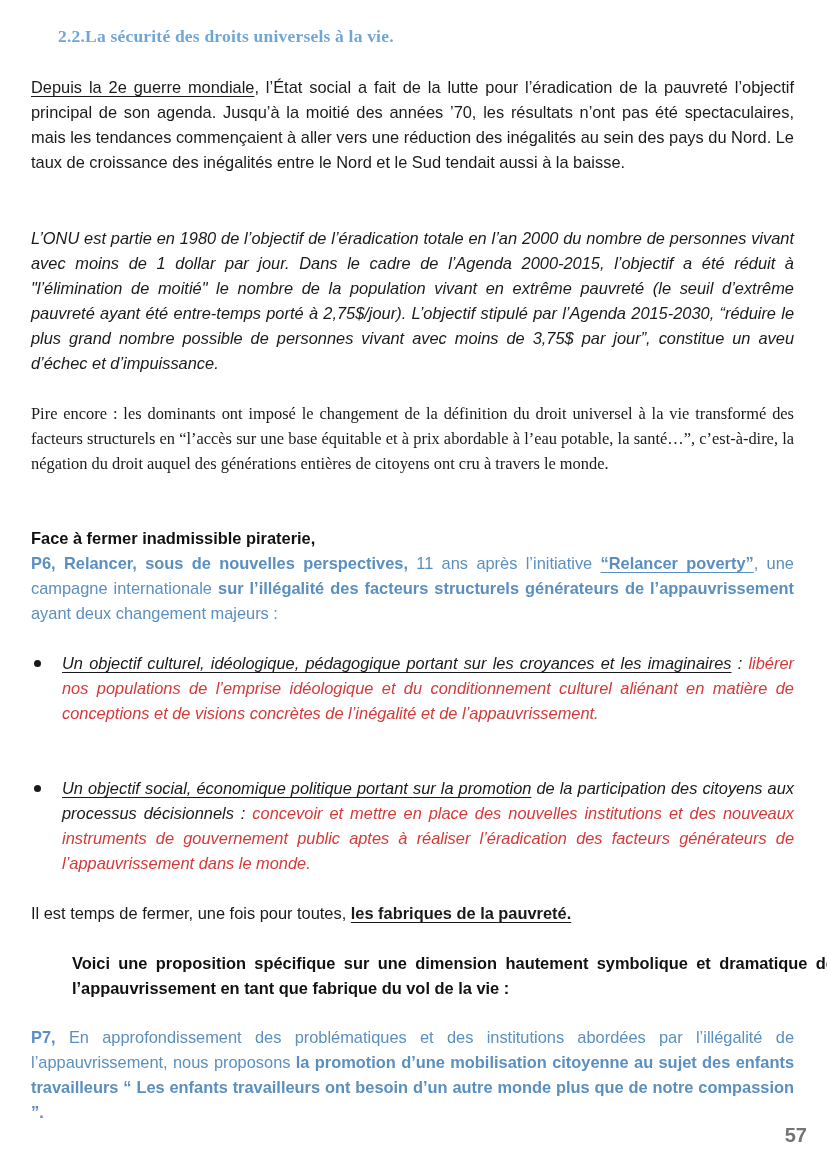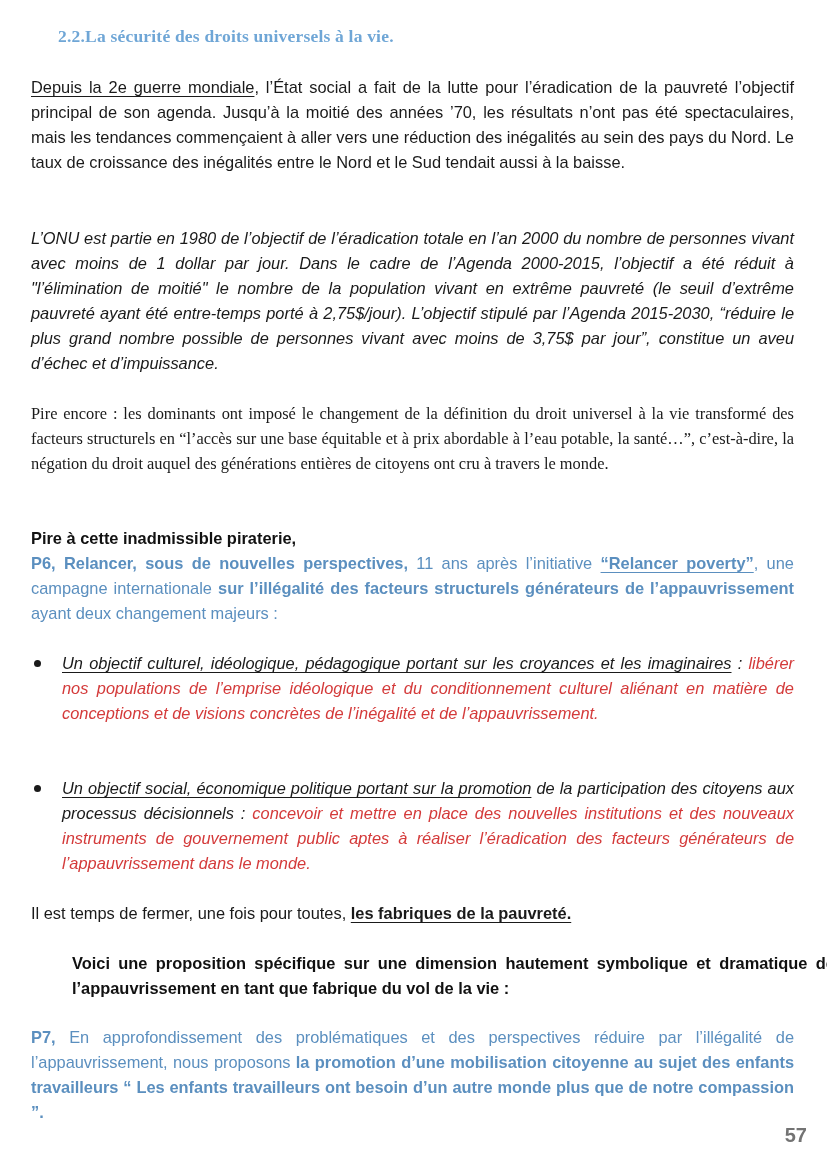--- a/index.html
+++ b/index.html
@@ -47,21 +47,21 @@
 
   <div class="blk" style="top:226px;font-style:italic;">
     <p>L’ONU est partie en 1980 de l’objectif de l’éradication totale en l’an 2000 du nombre de personnes vivant avec moins de 1 dollar par jour. Dans le cadre de l’Agenda 2000-2015, l’objectif a été réduit à "l’élimination de moitié" le nombre de la population vivant en extrême pauvreté (le seuil d’extrême pauvreté ayant été entre-temps porté à 2,75$/jour). L’objectif stipulé par l’Agenda 2015-2030, “réduire le plus grand nombre possible de personnes vivant avec moins de 3,75$ par jour”, constitue un aveu d’échec et d’impuissance.</p>
   </div>
 
   <div class="blk" style="top:401px;font-family:Liberation Serif, serif;">
     <p>Pire encore : les dominants ont imposé le changement de la définition du droit universel à la vie transformé des facteurs structurels en “l’accès sur une base équitable et à prix abordable à l’eau potable, la santé…”, c’est-à-dire, la négation du droit auquel des générations entières de citoyens ont cru à travers le monde.</p>
   </div>
 
   <div class="blk" style="top:526px;">
-    <p class="b" style="color:#111;">Pire à cette inadmissible piraterie,</p>
+    <p class="b" style="color:#111;">Face à fermer inadmissible piraterie,</p>
     <p class="blue"><span class="blueb">P6, Relancer, sous de nouvelles perspectives,</span><span> 11 ans après l’initiative </span><span class="blueb u">“Relancer poverty”</span><span>, une campagne internationale </span><span class="blueb">sur l’illégalité des facteurs structurels générateurs de l’appauvrissement</span><span> ayant deux changement majeurs :</span></p>
   </div>
 
   <div class="blk" style="top:651px;">
     <ul class="bullets">
       <li>
         <span class="dot"></span>
         <span class="u">Un objectif culturel, idéologique, pédagogique portant sur les croyances et les imaginaires</span><span> : </span><span class="red">libérer nos populations de l’emprise idéologique et du conditionnement culturel aliénant en matière de conceptions et de visions concrètes de l’inégalité et de l’appauvrissement.</span>
       </li>
     </ul>
@@ -78,17 +78,17 @@
 
   <div class="blk" style="top:901px;">
     <p><span>Il est temps de fermer, une fois pour toutes, </span><span class="b u">les fabriques de la pauvreté.</span></p>
   </div>
 
   <div class="blk" style="top:951px;margin-left:41px;">
     <p class="b" style="color:#111;">Voici une proposition spécifique sur une dimension hautement symbolique et dramatique de l’appauvrissement en tant que fabrique du vol de la vie :</p>
   </div>
 
   <div class="blk" style="top:1025px;">
-    <p class="blue"><span class="blueb">P7,</span><span> En approfondissement des problématiques et des perspectives réduire par l’illégalité de l’appauvrissement, nous proposons </span><span class="blueb">la promotion d’une mobilisation citoyenne au sujet des enfants travailleurs “ Les enfants travailleurs ont besoin d’un autre monde plus que de notre compassion ”.</span></p>
+    <p class="blue"><span class="blueb">P7,</span><span> En approfondissement des problématiques et des institutions abordées par l’illégalité de l’appauvrissement, nous proposons </span><span class="blueb">la promotion d’une mobilisation citoyenne au sujet des enfants travailleurs “ Les enfants travailleurs ont besoin d’un autre monde plus que de notre compassion ”.</span></p>
   </div>
 </div>
 
 <div class="pagenum">57</div>
 
 </body></html>

